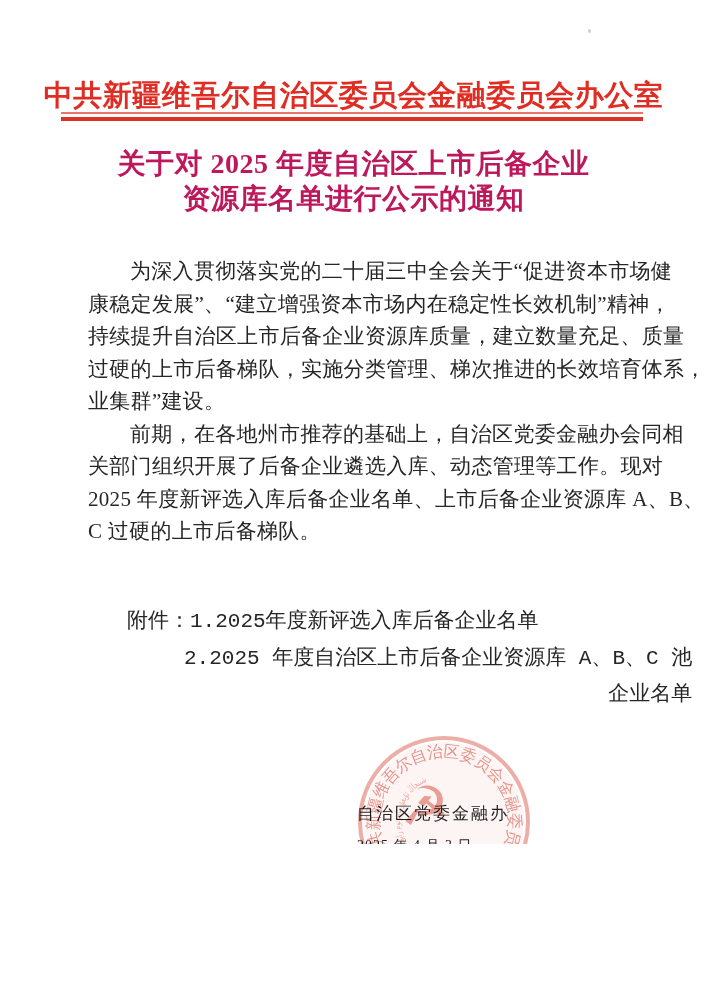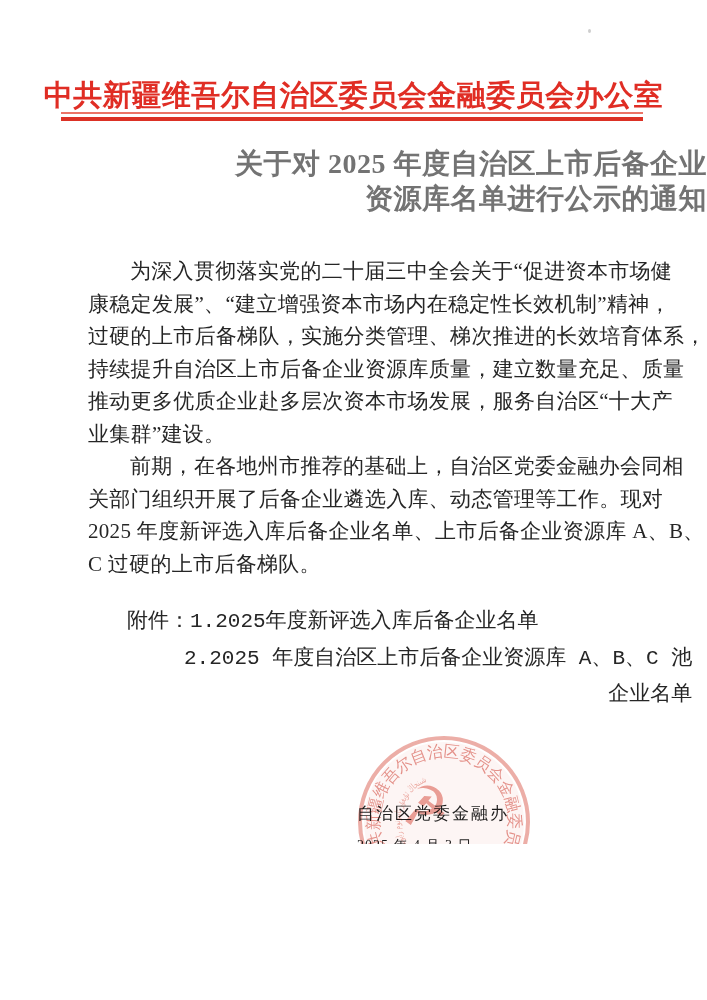--- a/index.html
+++ b/index.html
@@ -35,25 +35,25 @@
     position: absolute;
     height: 3px;
     border-top: 2px solid #ec7467;
     border-bottom: 4px solid #dc3125;
   }
   .rule-top { top: 112px; left: 61px; width: 582px; }
   .rule-bottom { top: 920px; left: 78px; width: 558px; }
   .doc-title {
     position: absolute;
     top: 146px; left: 0; right: 0;
-    text-align: right;
+    text-align: center;
     font-size: 28px;
     font-weight: bold;
     line-height: 35px;
-    color: #737373;
+    color: #be185d;
     letter-spacing: 0.5px;
   }
   .body-block {
     position: absolute;
     top: 255px; left: 88px;
     width: 550px;
     font-size: 21px;
   }
   .body-line {
     height: 32.5px;
@@ -114,23 +114,22 @@
 
   <div class="doc-title">
     <div>关于对 2025 年度自治区上市后备企业</div>
     <div>资源库名单进行公示的通知</div>
   </div>
 
   <div class="body-block">
     <div>
       <div class="body-line indent">为深入贯彻落实党的二十届三中全会关于“促进资本市场健</div>
       <div class="body-line">康稳定发展”、“建立增强资本市场内在稳定性长效机制”精神，</div>
+      <div class="body-line">持续提升自治区上市后备企业资源库质量，建立数量充足、质量</div>
       <div class="body-line">过硬的上市后备梯队，实施分类管理、梯次推进的长效培育体系，</div>
-      <div class="body-line">持续提升自治区上市后备企业资源库质量，建立数量充足、质量</div>
-      <div class="body-line">推动更多优质企业赴多层次资本市场发展，服务自治区“十大产</div>
       <div class="body-line">业集群”建设。</div>
     </div>
     <div>
       <div class="body-line indent">前期，在各地州市推荐的基础上，自治区党委金融办会同相</div>
       <div class="body-line">关部门组织开展了后备企业遴选入库、动态管理等工作。现对</div>
       <div class="body-line">2025 年度新评选入库后备企业名单、上市后备企业资源库 A、B、</div>
       <div class="body-line">C 过硬的上市后备梯队。</div>
     </div>
   </div>
 

